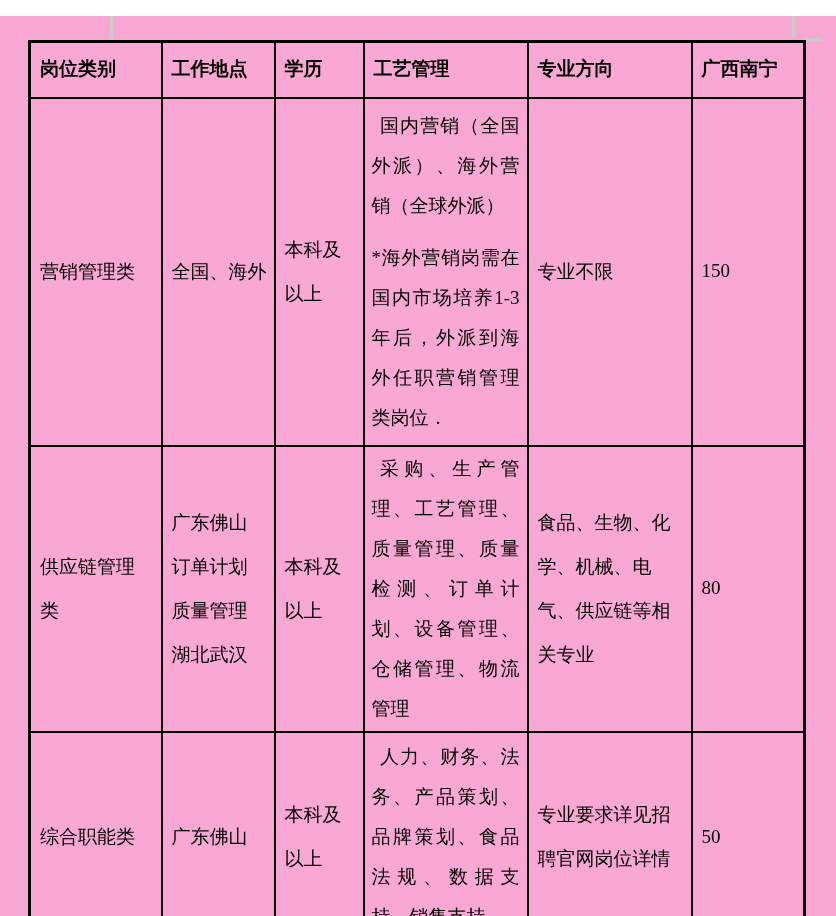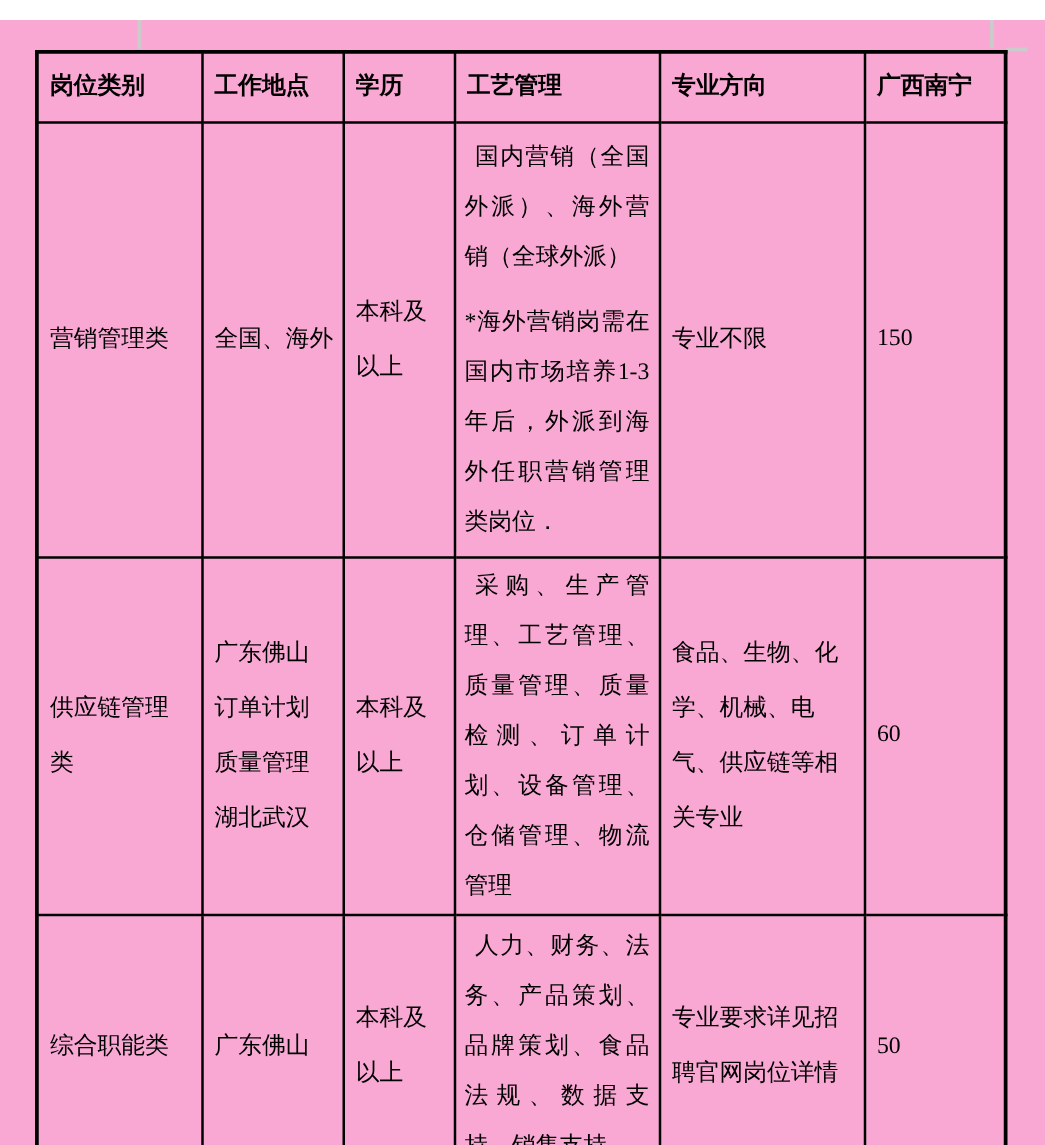--- a/index.html
+++ b/index.html
@@ -110,21 +110,21 @@
           <div class="loc-line">广东佛山</div>
           <div class="loc-line">订单计划</div>
           <div class="loc-line">质量管理</div>
           <div class="loc-line">湖北武汉</div>
         </td>
         <td class="cell-education">本科及以上</td>
         <td class="cell-direction">
           <p>采购、生产管理、工艺管理、质量管理、质量检测、订单计划、设备管理、仓储管理、物流管理</p>
         </td>
         <td class="cell-major">食品、生物、化学、机械、电气、供应链等相关专业</td>
-        <td class="cell-count">60</td>
+        <td class="cell-count">80</td>
       </tr>
       <tr class="row-3">
         <td class="cell-category">综合职能类</td>
         <td class="cell-location">
           <div class="loc-line">广东佛山</div>
         </td>
         <td class="cell-education">本科及以上</td>
         <td class="cell-direction">
           <p>人力、财务、法务、产品策划、品牌策划、食品法规、数据支持、销售支持</p>
         </td>

